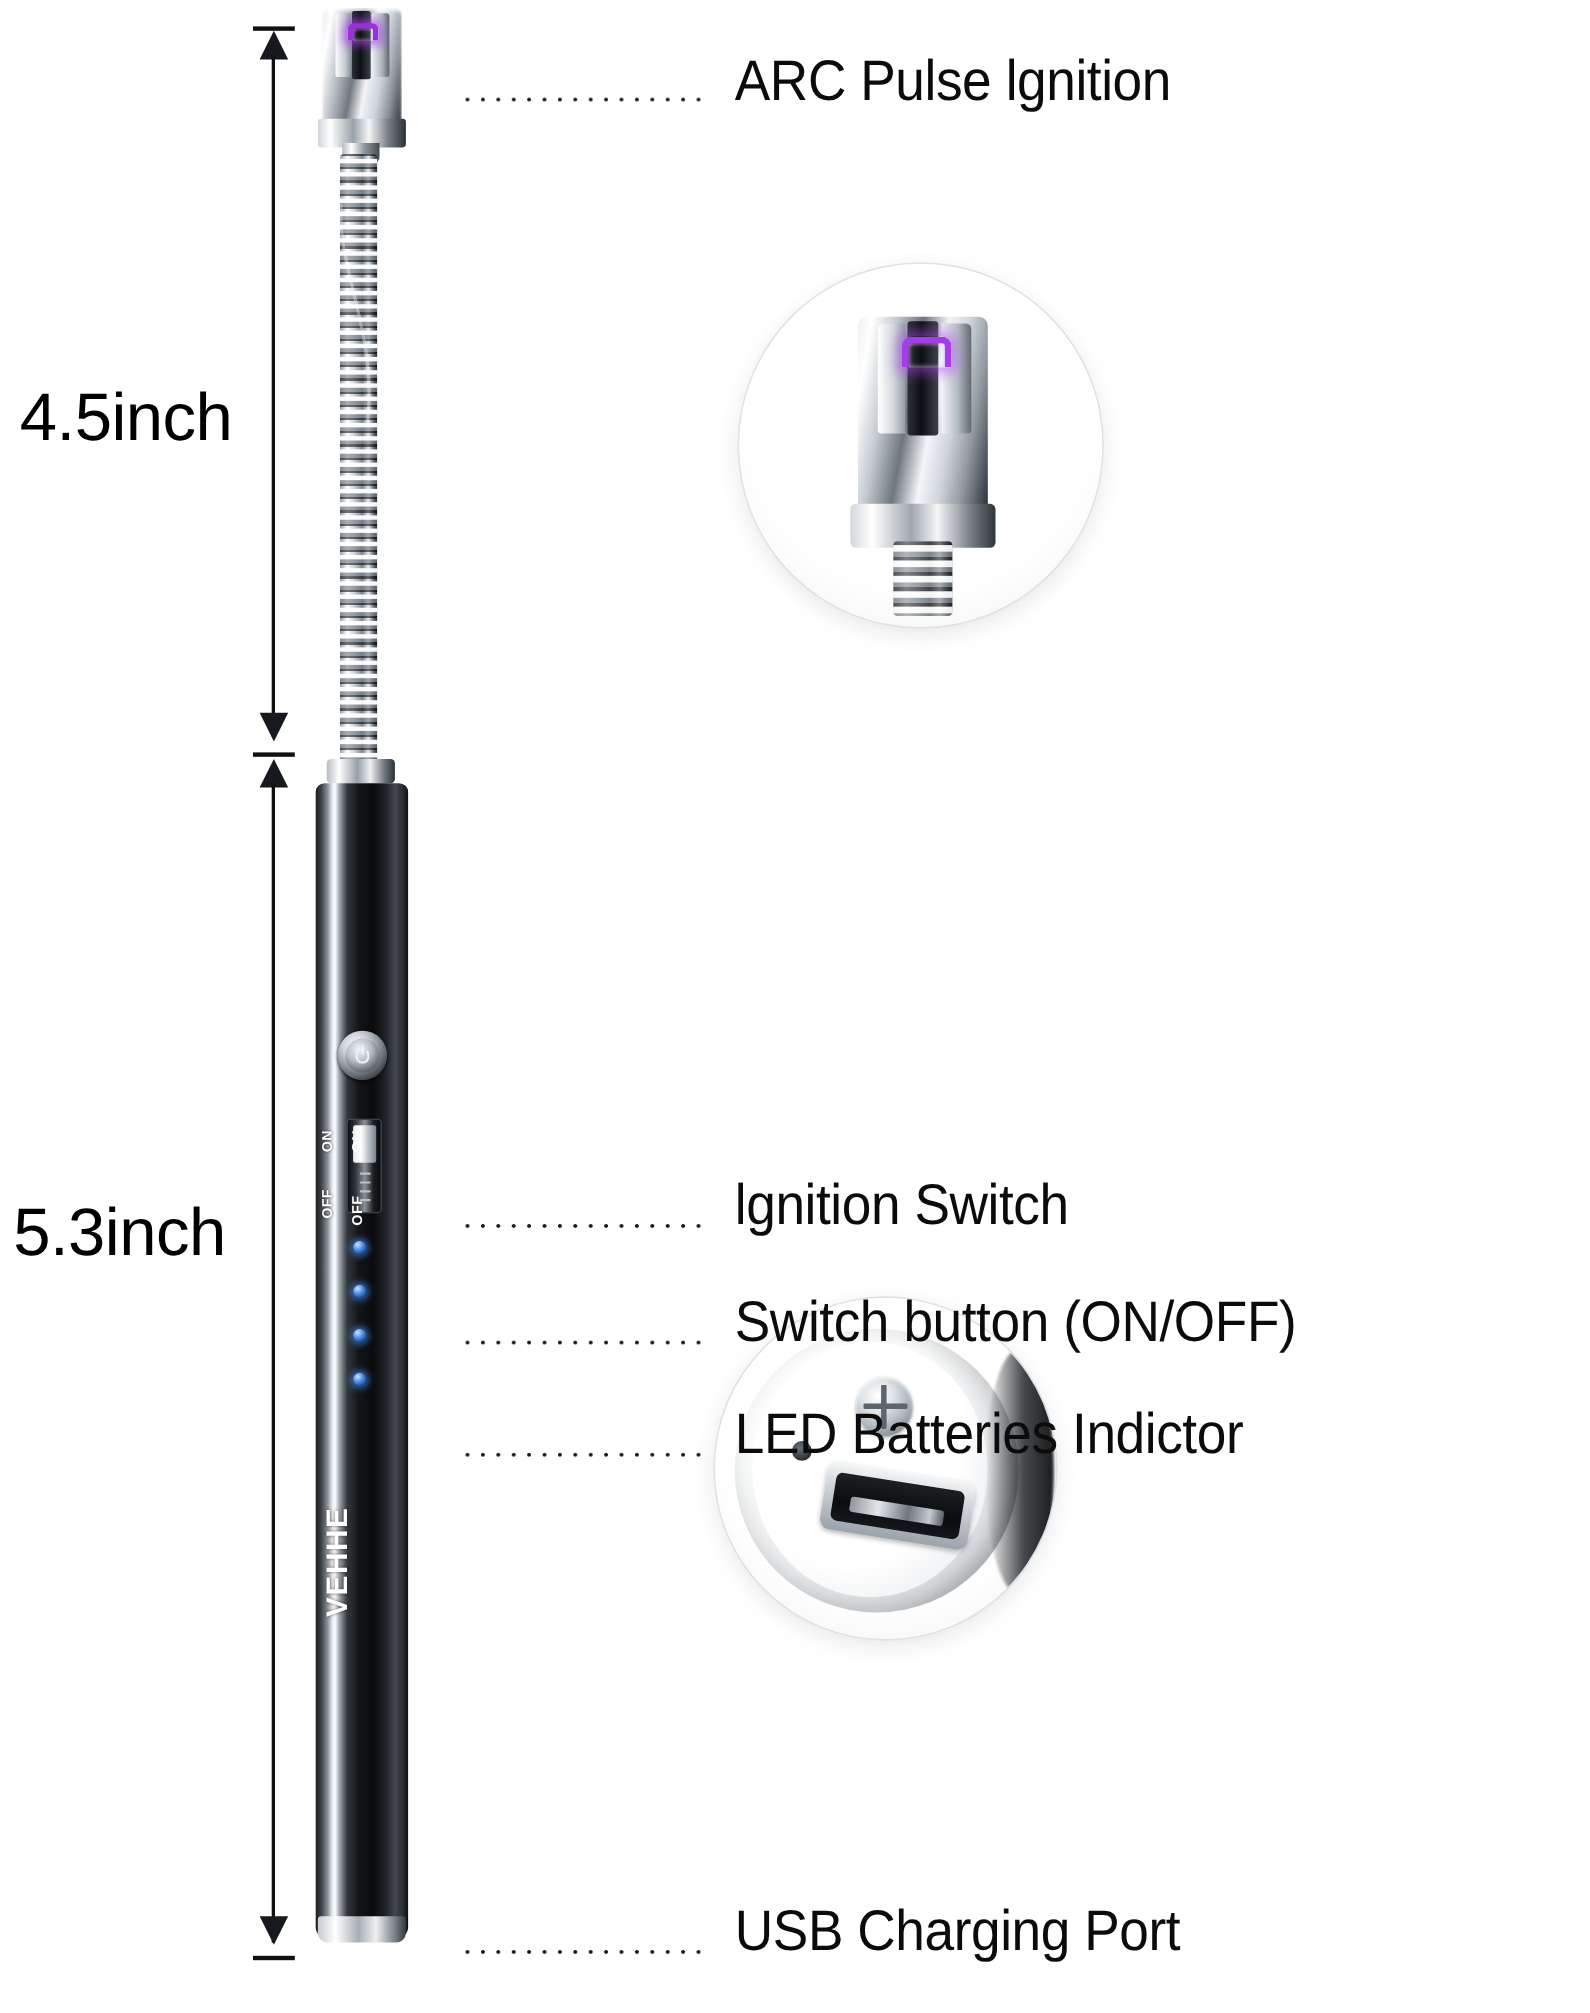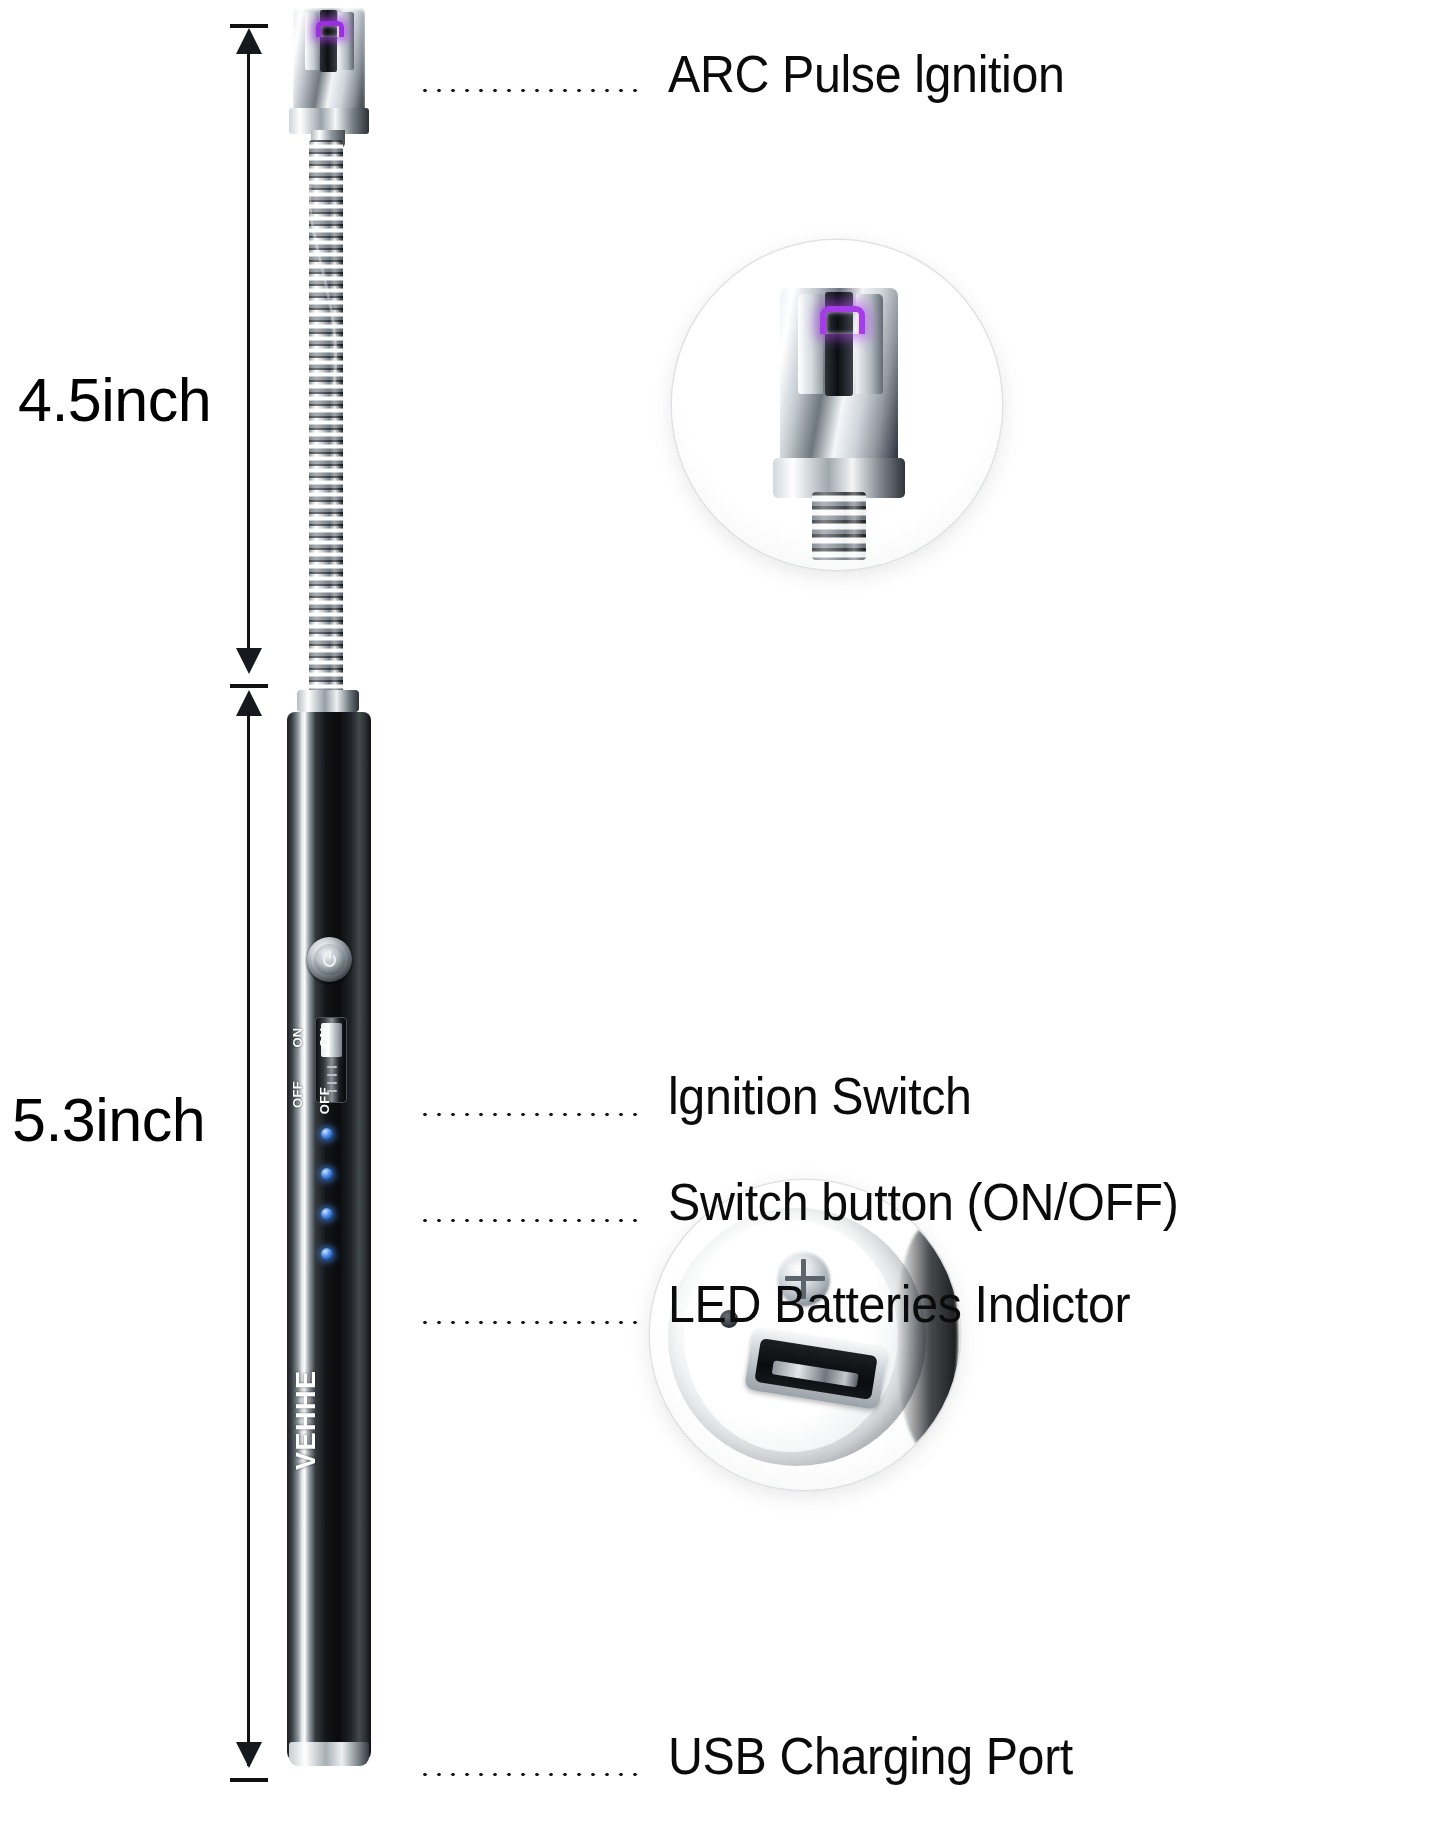--- a/index.html
+++ b/index.html
@@ -309,21 +309,21 @@
 
 <div id="stage">
 
   <div>
     <div class="dim-axis dim-cap" style="left:230px; top:24px; width:38px;"></div>
     <div class="arrow-up" style="left:236px; top:28px;"></div>
     <div class="dim-axis dim-line" style="left:247px; top:50px; height:620px;"></div>
     <div class="arrow-dn" style="left:236px; top:648px;"></div>
     <div class="dim-axis dim-cap" style="left:230px; top:684px; width:38px;"></div>
     <div class="arrow-up" style="left:236px; top:690px;"></div>
-    <div class="dim-text" style="left:18px; top:365px;">4.5inch</div>
+    <div class="dim-text" style="left:18px; top:344px;">4.5inch</div>
   </div>
 
   <div>
     <div class="dim-axis dim-line" style="left:247px; top:712px; height:1054px;"></div>
     <div class="arrow-dn" style="left:236px; top:1742px;"></div>
     <div class="dim-axis dim-cap" style="left:230px; top:1778px; width:38px;"></div>
     <div class="dim-text" style="left:12px; top:1085px;">5.3inch</div>
   </div>
 
   <div id="lighter">

